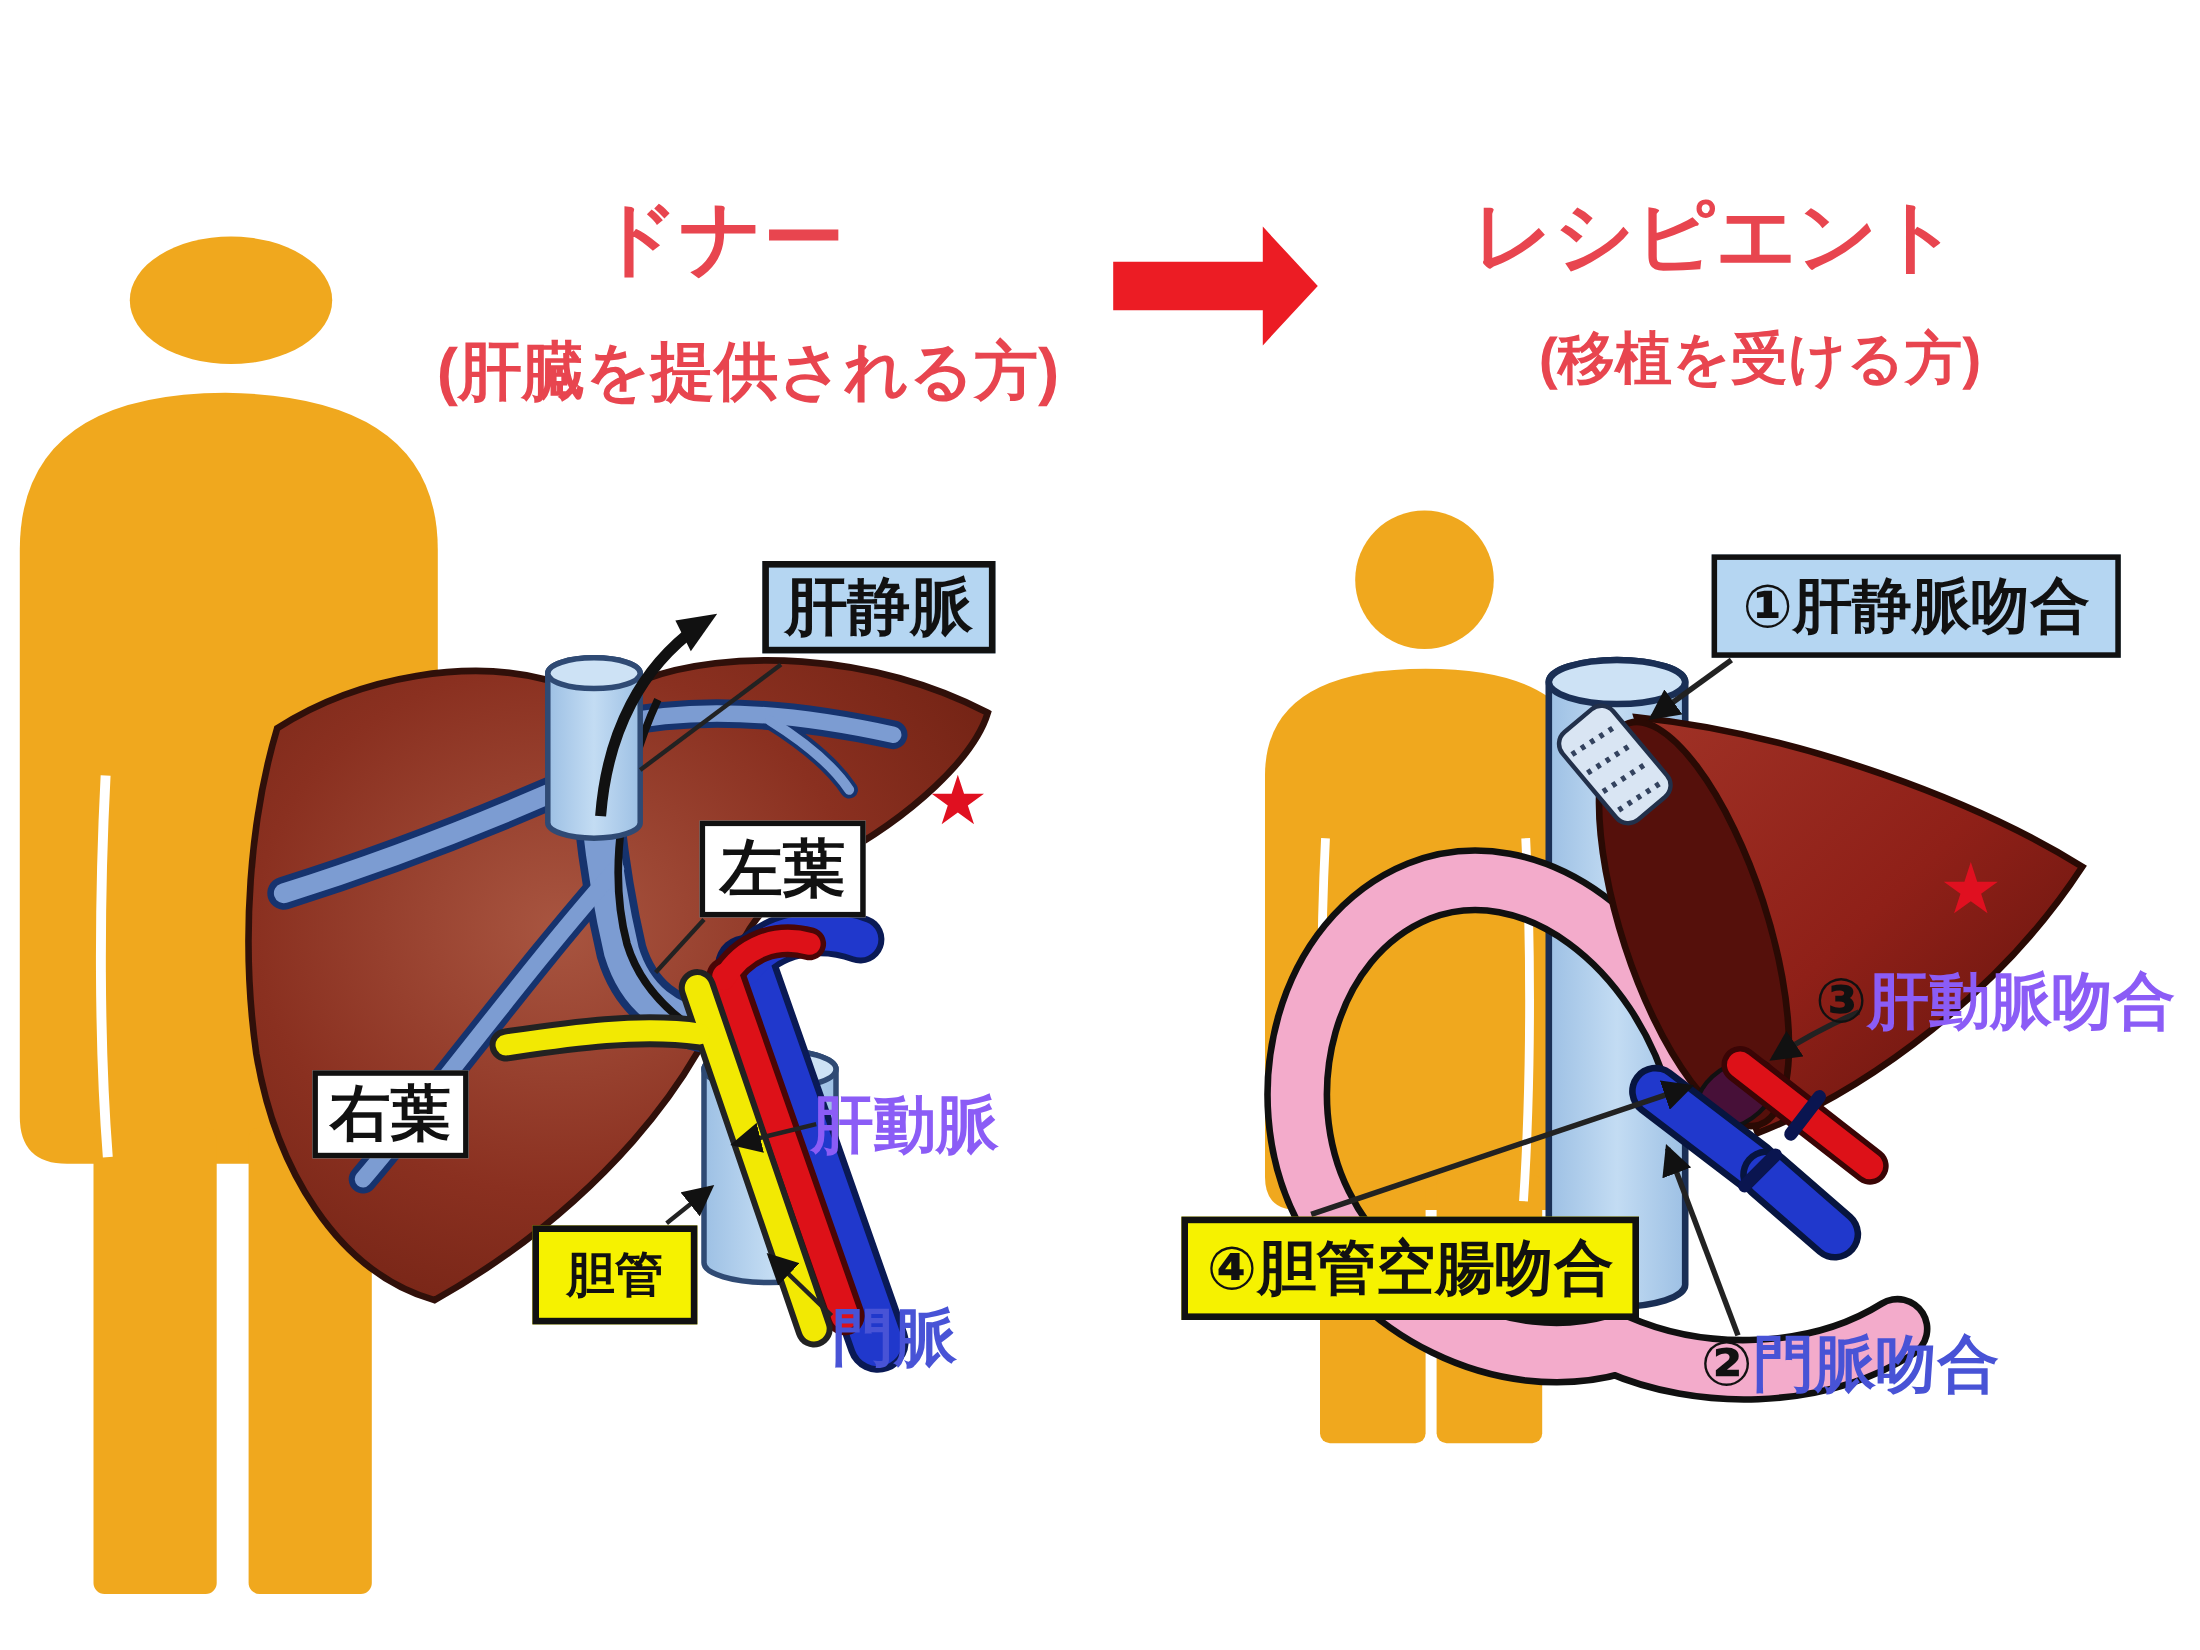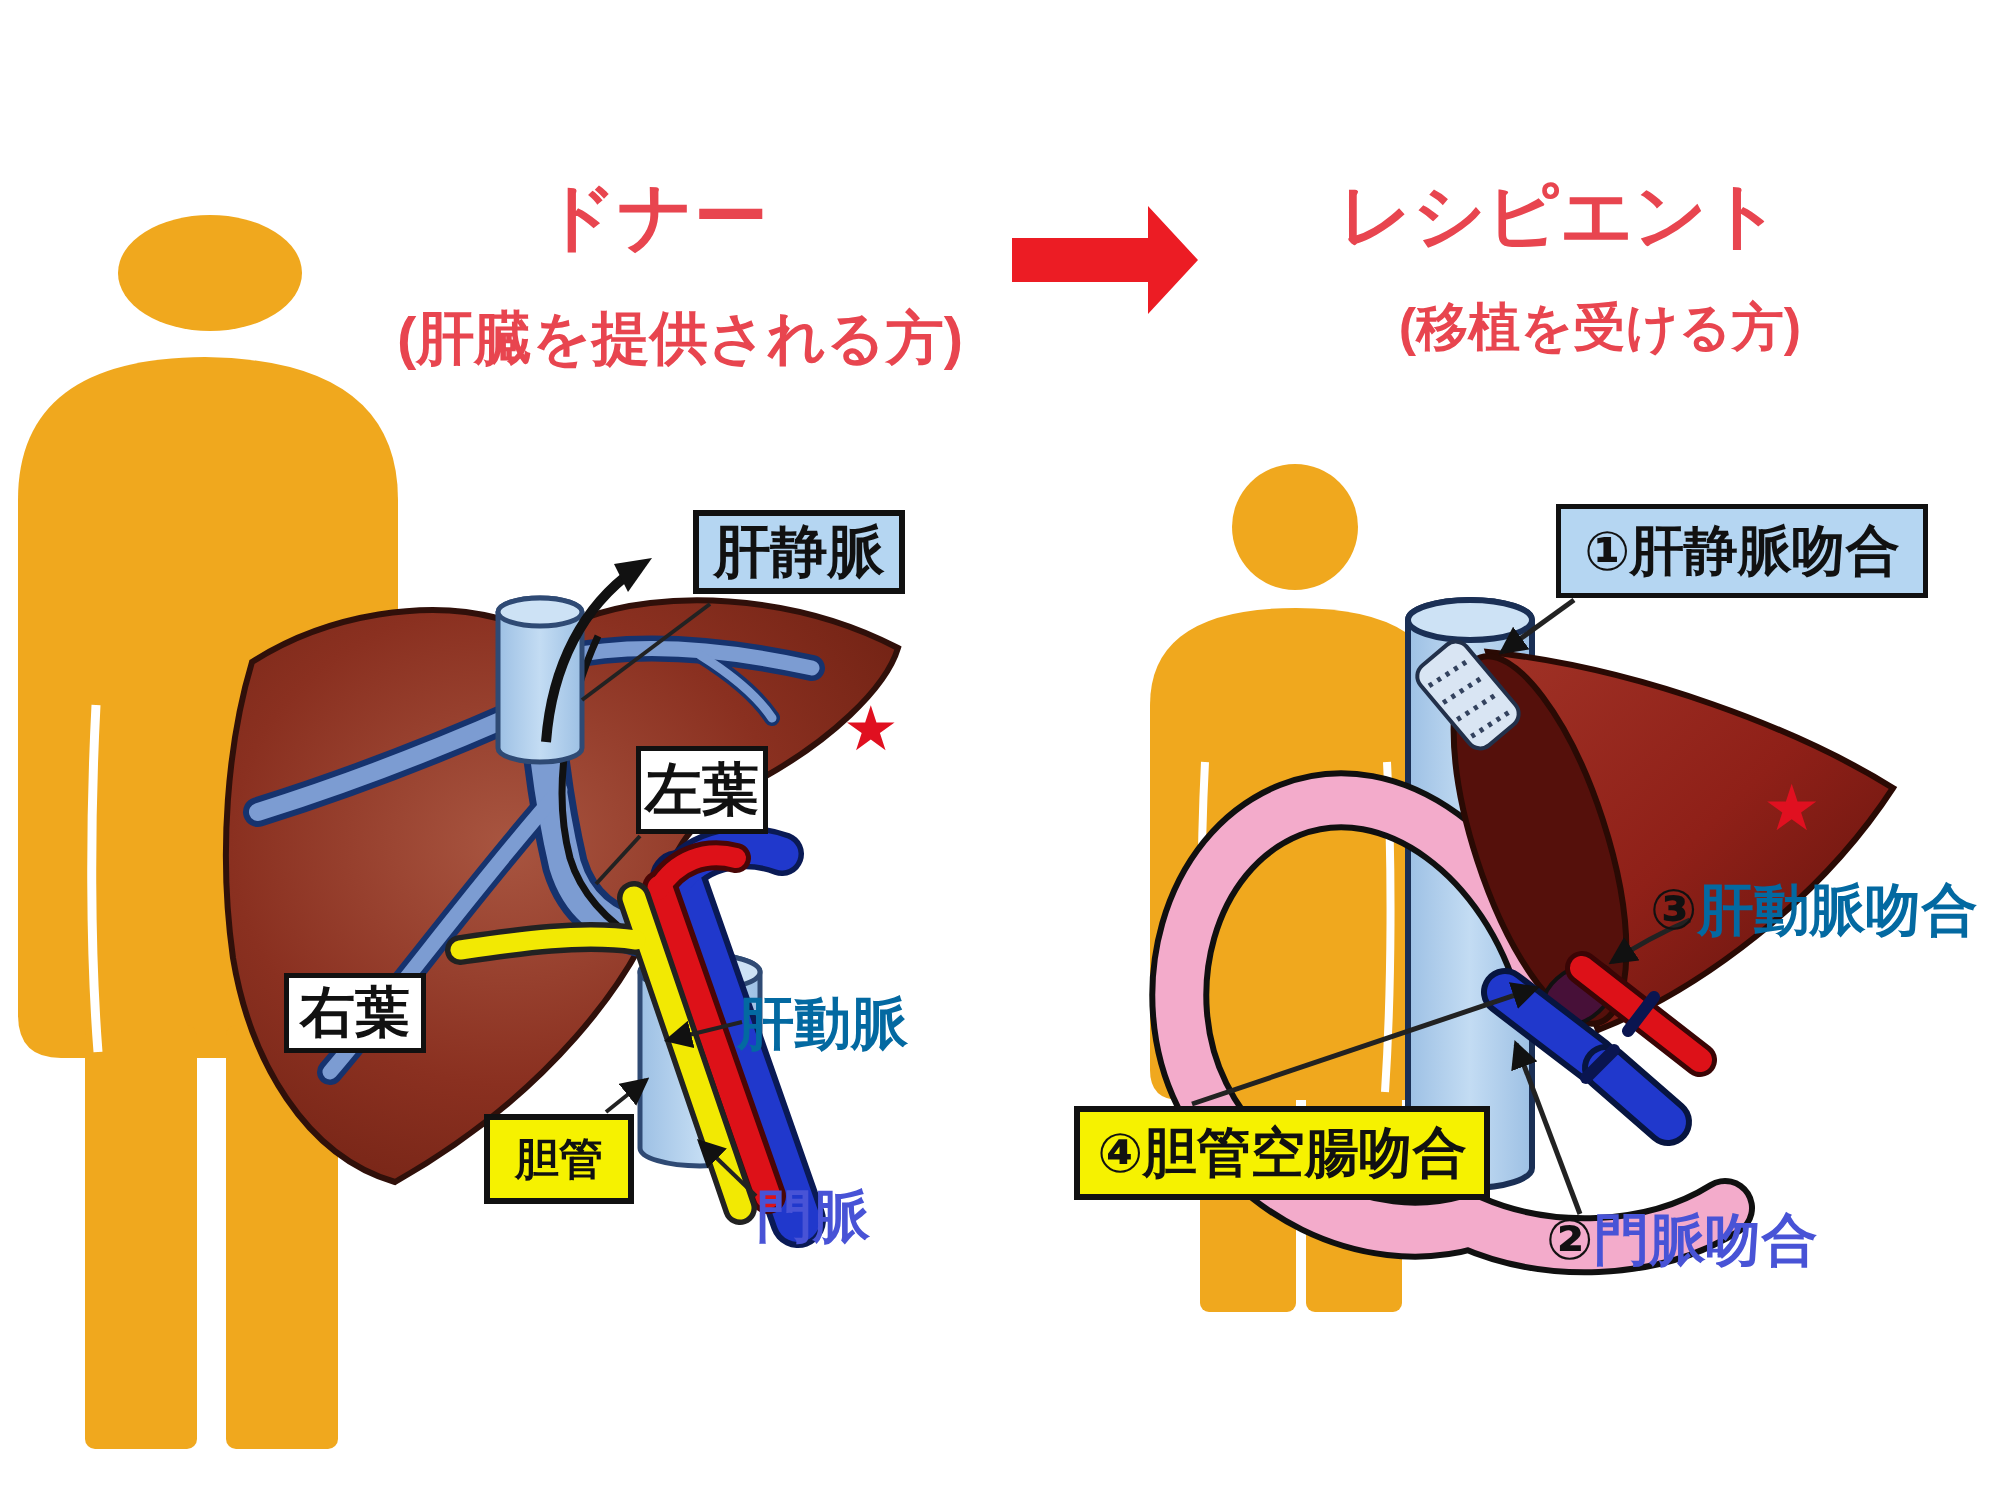--- a/index.html
+++ b/index.html
@@ -9,21 +9,21 @@
   .ttl{position:absolute;color:#e8454f;font-weight:bold;text-align:center;line-height:1.05;white-space:nowrap;}
   .boxlabel{position:absolute;font-weight:bold;color:#111;display:flex;align-items:center;justify-content:center;
             white-space:nowrap;box-sizing:border-box;}
   .bd-black{border:6px solid #111;}
   .bd-black5{border:5px solid #111;}
   .bg-blue{background:#b5d6f2;}
   .bg-white{background:#ffffff;}
   .bg-yellow{background:#f6f200;}
   .freelabel{position:absolute;font-weight:bold;white-space:nowrap;line-height:1;}
   .txt-black{color:#111;}
-  .txt-red{color:#0369a1;}
+  .txt-red{color:#8b5cf6;}
   .txt-blue{color:#4853d6;}
   .star{position:absolute;color:#e01020;font-weight:bold;line-height:1;}
 </style>
 </head>
 <body>
 
 <div class="stage">
 
   <svg class="art" width="2000" height="1500" viewBox="0 0 2000 1500">
     <defs>
@@ -171,21 +171,21 @@
     </g>
   </svg>
 
   <div class="ttl" style="left:330px;top:308px;width:700px;font-size:58px;">(肝臓を提供される方)</div>
   <div class="ttl" style="left:425px;top:178px;width:460px;font-size:74px;">ドナー</div>
 
   <div class="ttl" style="left:1330px;top:178px;width:460px;font-size:72px;">レシピエント</div>
   <div class="ttl" style="left:1370px;top:300px;width:460px;font-size:52px;">(移植を受ける方)</div>
 
   <div class="boxlabel bd-black bg-blue" style="left:693px;top:510px;width:212px;height:84px;font-size:57px;">肝静脈</div>
-  <div class="boxlabel bd-black5 bg-white" style="left:636px;top:746px;width:132px;height:88px;font-size:57px;">左葉</div>
+  <div class="boxlabel bd-black5 bg-white" style="left:636px;top:746px;width:151px;height:88px;font-size:57px;">左葉</div>
   <div class="boxlabel bd-black5 bg-white" style="left:284px;top:973px;width:142px;height:80px;font-size:55px;">右葉</div>
   <div class="freelabel txt-red" style="left:737px;top:995px;font-size:57px;">肝動脈</div>
   <div class="boxlabel bd-black bg-yellow" style="left:484px;top:1114px;width:150px;height:90px;font-size:44px;">胆管</div>
   <div class="freelabel txt-blue" style="left:756px;top:1188px;font-size:57px;">門脈</div>
   <div class="star" style="left:843px;top:698px;font-size:62px;">★</div>
 
   <div class="boxlabel bd-black5 bg-blue" style="left:1556px;top:504px;width:372px;height:94px;font-size:54px;">
       <span>①</span>
       <span>肝静脈吻合</span>
     </div>

